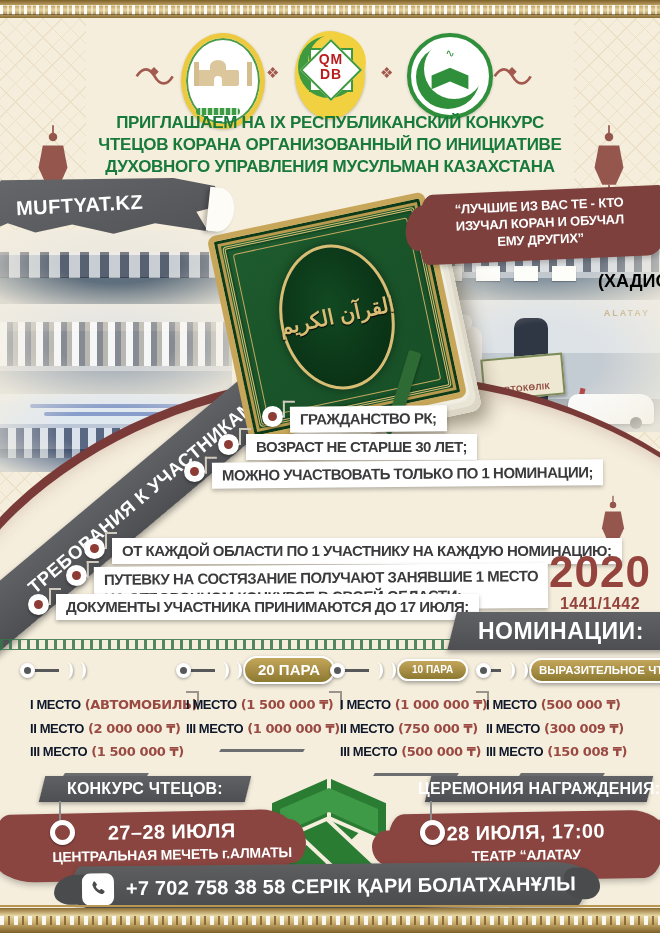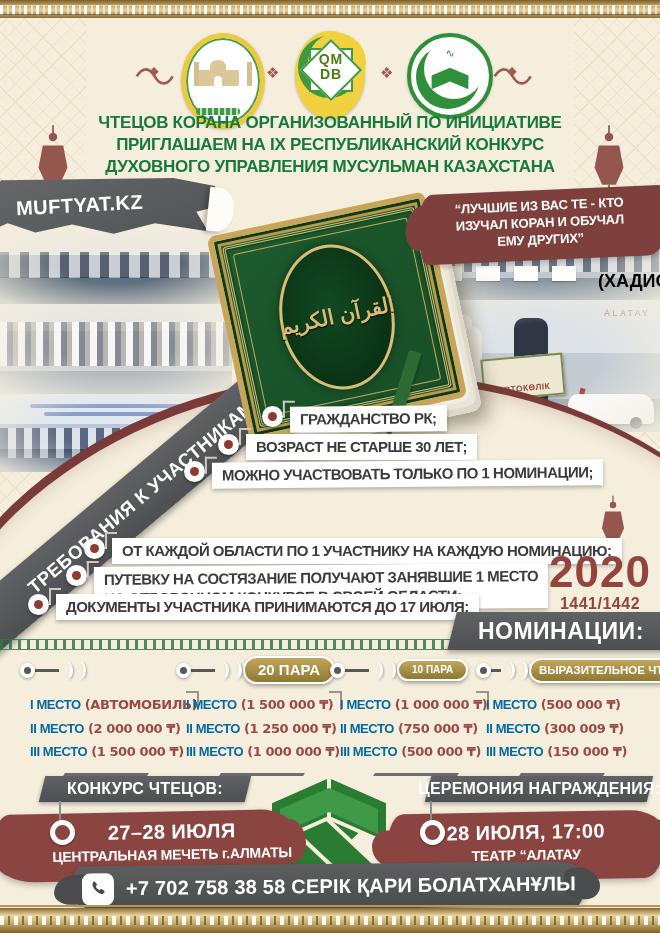--- a/index.html
+++ b/index.html
@@ -37,21 +37,21 @@
   .logo1 .b-green{position:absolute;left:10px;bottom:9px;width:44px;height:7px;border-radius:4px;
     background:repeating-linear-gradient(90deg,#3f9a47 0 4px,#bfe3bd 4px 6px);}
   .logo2{left:295px;top:31px;width:70px;height:88px;}
   .logo2 .disc{position:absolute;left:0;top:0;width:70px;height:88px;border-radius:50%;
     background:#f2d140;box-shadow:0 1px 3px rgba(0,0,0,.25);}
   .logo2 .cres{position:absolute;left:3px;top:5px;width:62px;height:62px;border-radius:50%;background:#3f9a3f;}
   .logo2 .cres::after{content:"";position:absolute;left:10px;top:-3px;width:58px;height:58px;border-radius:50%;background:#f2d140;}
   .logo2 .star,.logo2 .star2{position:absolute;left:14px;top:17px;width:40px;height:40px;background:#fff;border:2px solid #3f9a3f;}
   .logo2 .star2{transform:rotate(45deg);}
   .logo2 .qmdb{position:absolute;left:14px;top:21px;width:44px;text-align:center;
-    font-weight:800;font-size:14px;line-height:15px;color:#4d7c0f;letter-spacing:1px;}
+    font-weight:800;font-size:14px;line-height:15px;color:#b91c1c;letter-spacing:1px;}
   .logo3{left:407px;top:33px;width:78px;height:78px;border-radius:50%;background:#fff;
     border:4px solid #2f8f3a;box-shadow:0 1px 3px rgba(0,0,0,.2);}
   .logo3 .cres{position:absolute;left:5px;top:8px;width:64px;height:64px;border-radius:50%;background:#2f8f3a;}
   .logo3 .cres::after{content:"";position:absolute;left:8px;top:-6px;width:60px;height:60px;border-radius:50%;background:#fff;}
   .logo3 svg{position:absolute;left:16px;top:26px;}
   .logo3 .squig{position:absolute;left:0;right:0;top:10px;text-align:center;color:#2f8f3a;font-size:11px;}
   .sep-diamond{position:absolute;z-index:9;color:#a35a4e;font-size:15px;}
   .orn-curl{position:absolute;z-index:9;}
 
   .lantern{position:absolute;z-index:8;opacity:.92;}
@@ -182,21 +182,21 @@
   .nom-head .cdot::after{content:"";position:absolute;left:4px;top:4px;width:7px;height:7px;border-radius:50%;background:#57585a;}
   .nom-head .cline{height:3px;background:#57585a;flex:0 0 auto;margin:0 2px 0 -2px;}
   .nom-head .chev{width:9px;height:17px;border-right:3px solid #fff;border-radius:50%;flex:0 0 auto;
     filter:drop-shadow(1px 1px 1px rgba(0,0,0,.3));margin-right:1px;}
   .nom-pill{background:linear-gradient(180deg,#c3a65a,#8d7931);border:2px solid #fff;border-radius:15px;
     box-shadow:0 2px 4px rgba(0,0,0,.35);color:#fff;font-weight:800;padding:3px 13px 4px;white-space:nowrap;}
   .prizes{margin-top:9px;position:relative;}
   .prizes::after{content:"";position:absolute;left:34px;bottom:-12px;width:84px;height:3px;background:#6d6e70;transform:skewX(-30deg);}
   .prizes::before{content:"";position:absolute;right:-2px;top:-2px;width:11px;height:17px;border-top:2px solid #9a958a;border-right:2px solid #9a958a;}
   .prow{font-weight:800;font-size:13px;letter-spacing:-.4px;line-height:23.5px;white-space:nowrap;}
-  .prow .pl{color:#0369a1;}
+  .prow .pl{color:#0f172a;}
   .prow .pv{color:#9a4a42;font-family:"DejaVu Sans","Liberation Sans",sans-serif;margin-left:4px;}
 
   
   .ev-banner{position:absolute;top:776px;height:26px;z-index:10;background:linear-gradient(180deg,#606165,#4e4f52);
     transform:skewX(-14deg);box-shadow:0 2px 4px rgba(0,0,0,.3);display:flex;align-items:center;justify-content:center;}
   .ev-banner span{transform:skewX(14deg);color:#fff;font-weight:800;font-size:16px;letter-spacing:.2px;white-space:nowrap;}
   .ev-left{left:42px;width:206px;}
   .ev-right{left:428px;width:222px;}
   .pin-line{position:absolute;width:2px;background:#8b8c8e;z-index:10;}
   .pin-ring{position:absolute;width:15px;height:15px;border:5px solid #fff;border-radius:50%;z-index:11;
@@ -328,22 +328,22 @@
     <div class="squig">∿</div>
     <svg width="46" height="34" viewBox="0 0 60 44">
       <g fill="#2f8f3a">
           <path d="M30 6 6 16v18l24-10z"></path>
           <path d="M30 6l24 10v18L30 24z"></path>
         </g>
     </svg>
   </div>
 
   <div class="title">
+    <div>ПРИГЛАШАЕМ НА IX РЕСПУБЛИКАНСКИЙ КОНКУРС</div>
     <div>ЧТЕЦОВ КОРАНА ОРГАНИЗОВАННЫЙ ПО ИНИЦИАТИВЕ</div>
-    <div>ПРИГЛАШАЕМ НА IX РЕСПУБЛИКАНСКИЙ КОНКУРС</div>
     <div>ДУХОВНОГО УПРАВЛЕНИЯ МУСУЛЬМАН КАЗАХСТАНА</div>
   </div>
 
   <div class="muftyat">
     <span>MUFTYAT.KZ</span>
   </div>
   <div class="muftyat-curl"></div>
 
   <div class="quote">
     <div class="qtext">
@@ -421,21 +421,20 @@
   <div class="nom-col" style="left:176px">
     <div class="nom-head">
       <div class="cdot"></div>
       <div class="cline" style="width:26px"></div>
       <div class="chev"></div>
         <div class="chev"></div>
       <div class="nom-pill" style="font-size:15px">20 ПАРА</div>
     </div>
     <div class="prizes" style="margin-left:10px">
       <div class="prow"><span class="pl">I МЕСТО</span><span class="pv">(1 500 000 ₸)</span></div>
-      <div class="prow"><span class="pl">II МЕСТО</span><span class="pv">(1 250 000 ₸)</span></div>
       <div class="prow"><span class="pl">III МЕСТО</span><span class="pv">(1 000 000 ₸)</span></div>
     </div>
   </div>
   <div class="nom-col" style="left:330px">
     <div class="nom-head">
       <div class="cdot"></div>
       <div class="cline" style="width:26px"></div>
       <div class="chev"></div>
         <div class="chev"></div>
       <div class="nom-pill" style="font-size:10px">10 ПАРА</div>
@@ -450,21 +449,21 @@
     <div class="nom-head">
       <div class="cdot"></div>
       <div class="cline" style="width:12px"></div>
       <div class="chev"></div>
         <div class="chev"></div>
       <div class="nom-pill" style="font-size:11.5px;padding:4px 8px 5px">ВЫРАЗИТЕЛЬНОЕ ЧТЕНИЕ</div>
     </div>
     <div class="prizes" style="margin-left:10px">
       <div class="prow"><span class="pl">I МЕСТО</span><span class="pv">(500 000 ₸)</span></div>
       <div class="prow"><span class="pl">II МЕСТО</span><span class="pv">(300 009 ₸)</span></div>
-      <div class="prow"><span class="pl">III МЕСТО</span><span class="pv">(150 000 ₸)</span></div>
+      <div class="prow"><span class="pl">III МЕСТО</span><span class="pv">(150 008 ₸)</span></div>
     </div>
   </div>
 
   <div class="ev-banner ev-left">
     <span>КОНКУРС ЧТЕЦОВ:</span>
   </div>
   <div class="ev-banner ev-right">
     <span>ЦЕРЕМОНИЯ НАГРАЖДЕНИЯ:</span>
   </div>
   <div class="pin-line" style="left:59px;top:801px;height:22px"></div>

